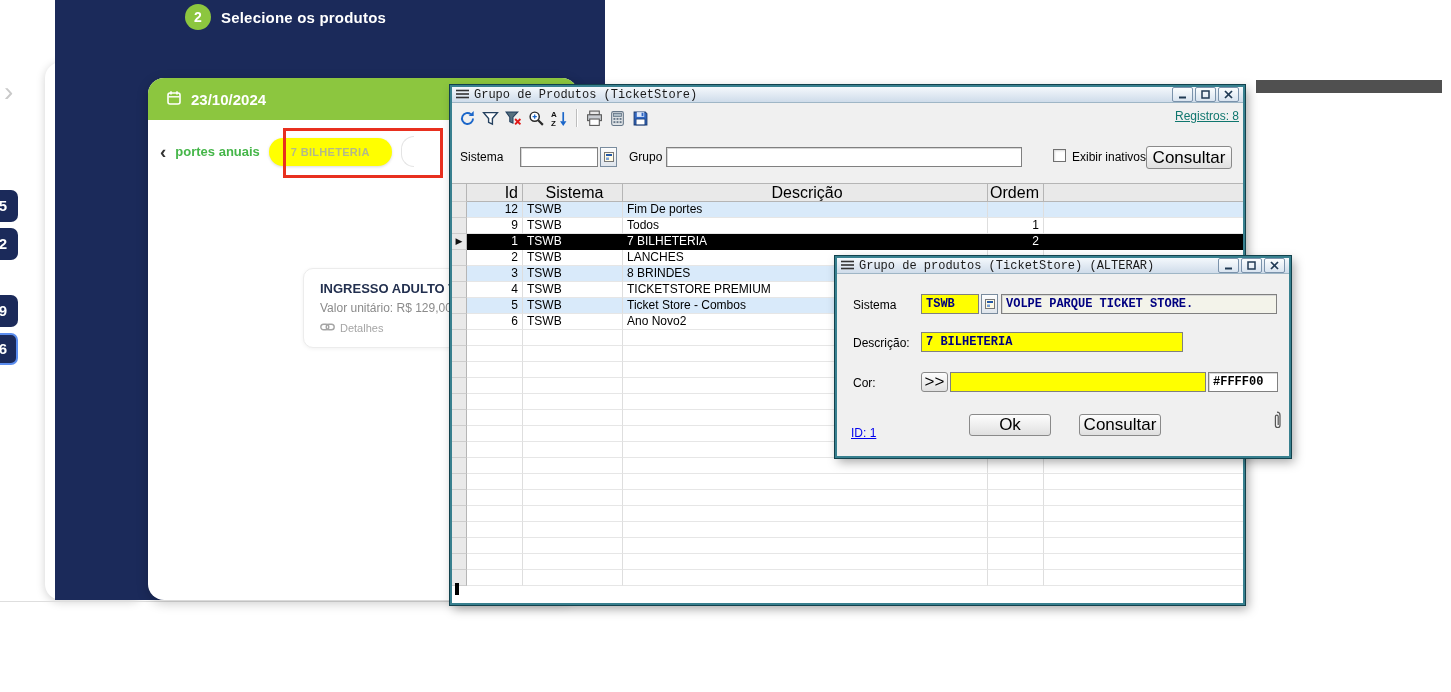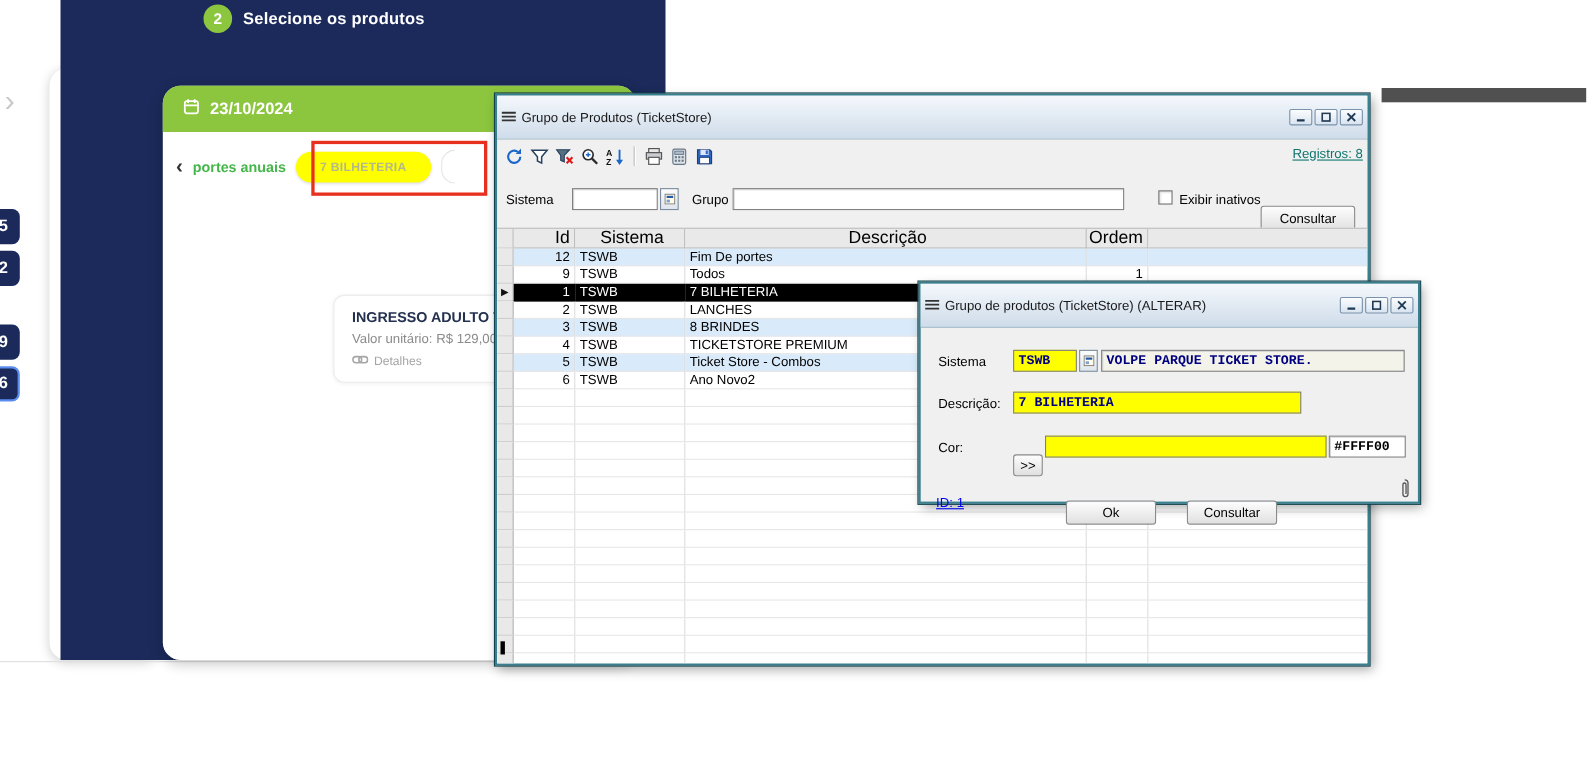--- a/index.html
+++ b/index.html
@@ -39,22 +39,22 @@
   .pname { font-size:13px; font-weight:bold; color:#23304f; }
   .pprice { font-size:12px; color:#8b8b8b; margin-top:5px; }
   .pdet { font-size:11px; color:#a5a5a5; margin-top:7px; display:flex; align-items:center; gap:5px; cursor:pointer; }
 
   .bline { position:absolute; left:0; top:601px; width:452px; height:1px; background:#dedede; }
   .graybar { position:absolute; left:1256px; top:80px; width:186px; height:13px; background:#505050; z-index:1; }
 
   
   .win { position:absolute; display:flex; flex-direction:column; background:#f0f0f0;
          border:2px solid #38808f; outline:1px solid #12424d; box-shadow:3px 4px 10px rgba(0,0,0,.35); }
-  .tbar { height:40px; background:linear-gradient(#f4f8fc,#cfdcea); display:flex; align-items:center;
-          padding:0 4px; border-bottom:1px solid #9fb6c6; flex:none; }
+  .tbar { height:16px; background:linear-gradient(#f4f8fc,#cfdcea); display:flex; align-items:center;
+          padding:0 4px; border-bottom:1px solid #9fb6c6; flex:none;font-family:Liberation Mono, monospace; }
   .ttext { font-size:12px; color:#1a1a1a; margin-left:5px; white-space:nowrap; }
   .tbtns { margin-left:auto; display:flex; gap:2px; }
   .tbtn { width:21px; height:15px; background:linear-gradient(#fbfdfe,#d9e4f0); border:1px solid #7a92ab;
           border-radius:2px; display:flex; align-items:center; justify-content:center; cursor:pointer; }
 
   .toolbar { height:30px; background:#f0f0f0; display:flex; align-items:center; padding:0 4px;
              position:relative; flex:none; }
   .tool { width:23px; height:23px; display:flex; align-items:center; justify-content:center; cursor:pointer; }
   .tsep { width:0; height:18px; border-left:1px solid #bdbdbd; border-right:1px solid #fff; margin:0 5px; }
   .registros { position:absolute; right:4px; top:6px; color:#0f766e; text-decoration:underline;
@@ -62,21 +62,21 @@
 
   .fbar { height:50px; background:#f0f0f0; position:relative; font-size:12px; color:#000; flex:none; }
   .tfield { position:absolute; background:#fff; border:1px solid #808080; box-shadow:inset 1px 1px 0 #d7d7d7;
             height:20px; font-size:12px; padding:2px 4px; }
   .yfield { background:#ffff00; border:1px solid #808080; height:20px;
             font-family:"Liberation Mono",monospace; font-weight:bold; font-size:12px; color:#000080;
             padding:2px 4px; white-space:nowrap; overflow:hidden; }
   .lkbtn { position:absolute; width:17px; height:20px; background:linear-gradient(#fdfdfd,#dfe5ec);
            border:1px solid #7a8c9e; display:flex; align-items:center; justify-content:center; cursor:pointer; }
   .btn { background:linear-gradient(#fdfdfd,#e0e0e0); border:1px solid #8a8a8a; border-radius:3px;
-         font-size:12px; color:#000; display:flex; align-items:center; justify-content:center; cursor:pointer;margin-top:17px; }
+         font-size:17px; color:#000; display:flex; align-items:center; justify-content:center; cursor:pointer; }
   .uf::first-letter { text-decoration:underline; }
   .cb { position:absolute; width:13px; height:13px; background:#fff; border:1px solid #707070;
         box-shadow:inset 1px 1px 2px rgba(0,0,0,.15); cursor:pointer; }
 
   
   .gridwrap { flex:1; background:#fff; border-top:1px solid #b5b5b5; overflow:hidden; position:relative; }
   .ghead, .grow { display:flex; }
   .ghead { height:18px; }
   .gh { background:#e9e9e9; border-right:1px solid #b5b5b5; border-bottom:1px solid #b5b5b5;
         font-size:16px; line-height:17px; text-align:center; color:#000; cursor:pointer; }

